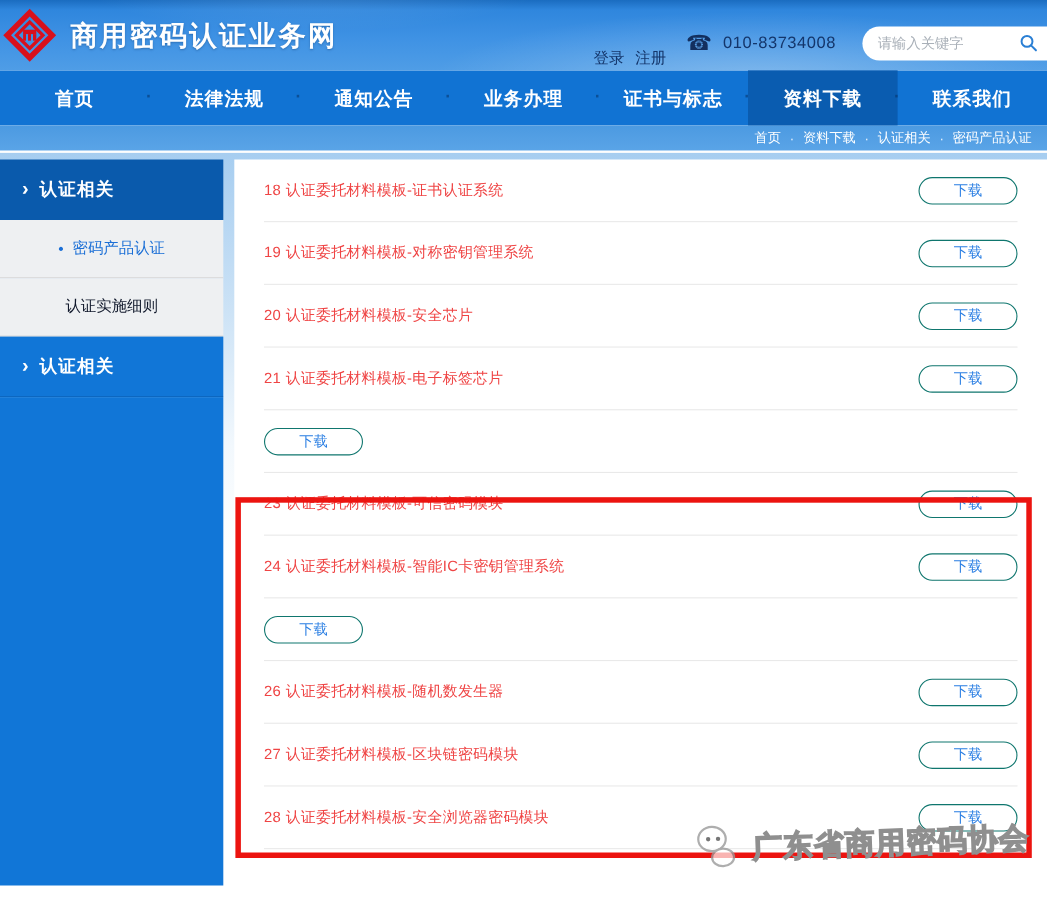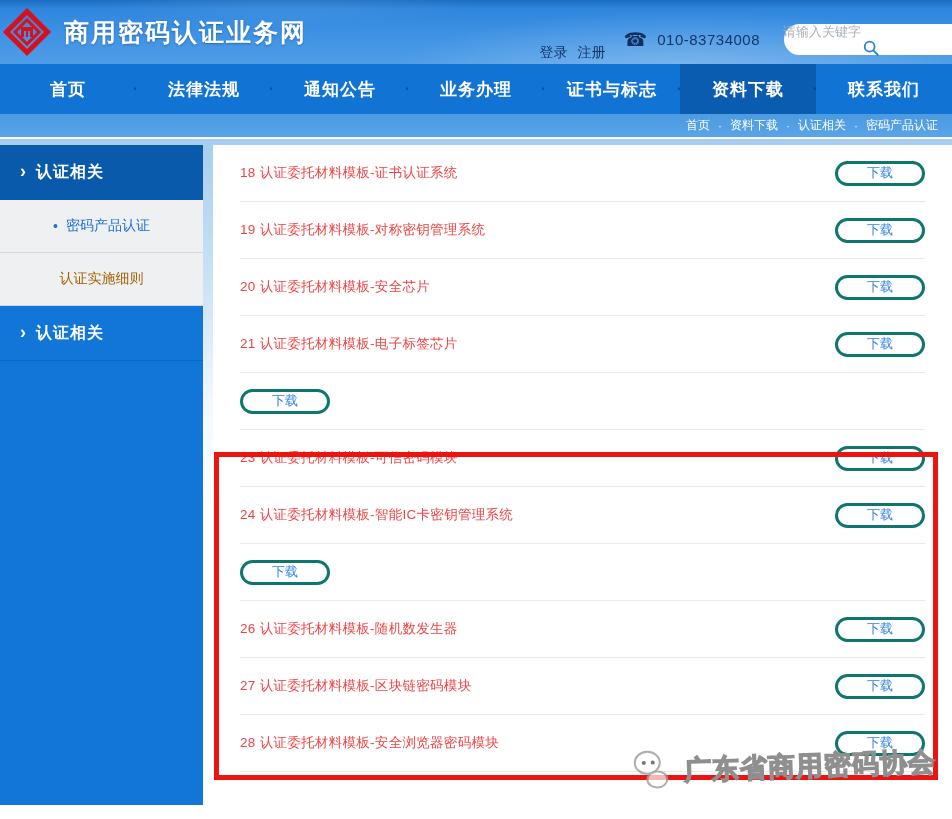--- a/index.html
+++ b/index.html
@@ -21,21 +21,21 @@
     width:12px; height:10px;
     background:linear-gradient(90deg,#d8101c 25%,transparent 25%,transparent 40%,#d8101c 40%,#d8101c 62%,transparent 62%,transparent 77%,#d8101c 77%);
     border-top:4px solid #d8101c; }
   .site-title{ color:#fff; font-size:25px; font-weight:bold; letter-spacing:2px; margin-left:14px;
                text-shadow:0 1px 2px rgba(0,40,90,.35); }
   .header-right{ position:absolute; right:0; top:0; height:78px; display:flex; align-items:center; gap:10px; padding-right:0; }
   .hlink{ color:#14366b; font-size:14px; font-weight:normal; text-decoration:none; cursor:pointer;margin-top:28px; }
   .phone-icon{ color:#132f5e; font-size:19px; margin-left:8px; }
   .phone-num{ color:#14366b; font-size:15px; font-weight:normal; letter-spacing:.5px; }
   .search-box{ width:168px; height:31px; background:#fff; border-radius:16px 0 0 16px; margin-left:14px;
-               display:flex; align-items:center; padding:0 8px 0 14px;flex-direction:column; }
+               display:flex; align-items:center; padding:0 8px 0 14px; }
   .search-box input{ border:none; outline:none; flex:1; font-size:13px; color:#444; background:transparent; min-width:0;
                      font-family:"Liberation Sans","DejaVu Sans",sans-serif; }
   .search-box input::placeholder{ color:#a9b0b8; }
   .search-icon{ width:18px; height:18px; flex:0 0 auto; cursor:pointer; }
 
   
   .nav{ height:50px; background:#1173d3; display:flex; }
   .nav-item{ flex:1; display:flex; align-items:center; justify-content:center; position:relative;
              color:#fff; font-size:17px; font-weight:bold; cursor:pointer; letter-spacing:1px; }
   .nav-item.active{ background:#0a5cb0; }
@@ -53,31 +53,31 @@
   .page{ height:666px; position:relative;
          background:linear-gradient(180deg,#a6cdf0 0%,#cde3f6 22%,#f2f8fd 40%,#ffffff 55%); }
 
   .sidebar{ position:absolute; left:0; top:6px; width:203px; bottom:0; display:flex; flex-direction:column; }
   .side-head{ height:55px; display:flex; align-items:center; padding-left:20px; cursor:pointer;
               color:#fff; font-size:16px; font-weight:bold; letter-spacing:1px; }
   .side-head .chev{ font-size:18px; font-weight:bold; margin-right:9px; margin-top:-2px; }
   .side-head.dark{ background:#0a5aac; }
   .side-head.bright{ background:#1176d7; border-bottom:1px solid rgba(0,40,90,.18); }
   .side-sub{ height:53px; background:#eef0f2; display:flex; align-items:center; justify-content:center;
-             font-size:14px; color:#a16207; cursor:pointer; border-bottom:1px solid #d8d8d8; }
+             font-size:14px; color:#0f172a; cursor:pointer; border-bottom:1px solid #d8d8d8; }
   .side-sub.active{ color:#1b6fd6; }
   .side-sub .bullet{ color:#1b6fd6; margin-right:8px; font-size:14px; }
   .side-fill{ flex:1; background:#1176d7; }
 
   
   .main{ position:absolute; left:213px; right:0; top:6px; bottom:0; background:#fff; padding:0 27px; }
   .row{ height:57px; display:flex; align-items:center; justify-content:space-between;
         border-bottom:1px solid #e9e9e9; }
   .row-title{ font-size:13.5px; color:#ef4444; letter-spacing:.3px; }
-  .dl-btn{ width:90px; height:25px; border:3px solid #0f766e; border-radius:13px; background:#fff;
+  .dl-btn{ width:90px; height:25px; border:1px solid #0f766e; border-radius:13px; background:#fff;
            color:#2b7fe3; font-size:13px; cursor:pointer; flex:0 0 auto;
            font-family:"Liberation Sans","DejaVu Sans",sans-serif; }
 
   
   .anno-rect{ position:absolute; left:214px; top:452px; width:724px; height:328px;
               border:5px solid #ec1410; z-index:5; pointer-events:none; }
 
   
   .watermark{ position:absolute; right:16px; top:744px; z-index:6; display:flex; align-items:center;
               transform:rotate(-2deg); pointer-events:none; }

